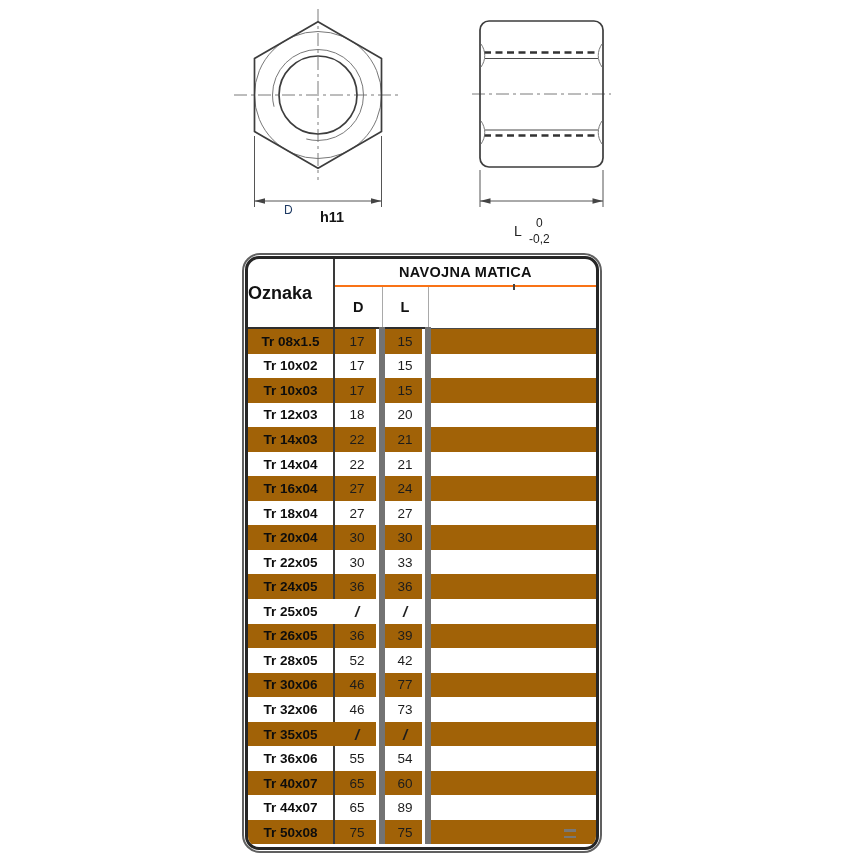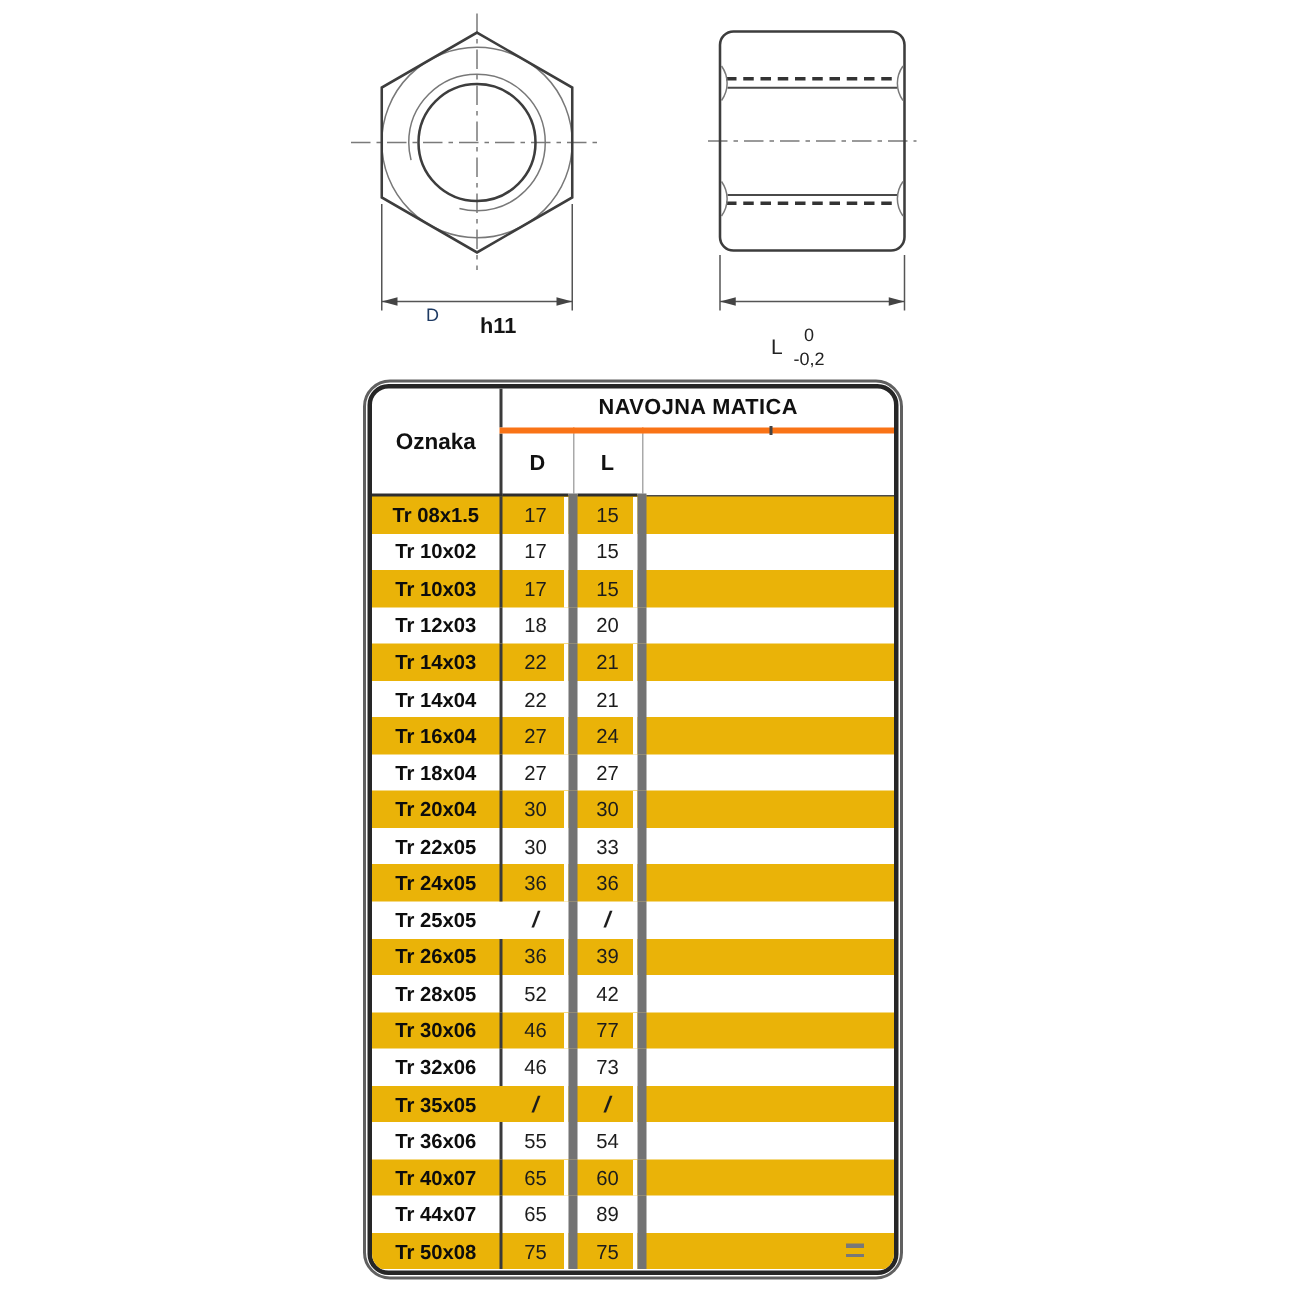--- a/index.html
+++ b/index.html
@@ -22,31 +22,31 @@
 
   
   .table-frame{position:absolute;left:242px;top:253px;width:360px;height:600px;
     box-sizing:border-box;border:2px solid #606060;border-radius:18px;padding:1px;background:#fff;}
   .frame-inner{width:100%;height:100%;box-sizing:border-box;border:3px solid #262626;
     border-radius:14px;overflow:hidden;position:relative;background:#fff;}
 
   table.spec{width:100%;border-collapse:collapse;table-layout:fixed;}
   th,td{padding:0;}
   th{font-weight:bold;color:#111;}
-  .title-h{height:26px;font-size:14.5px;letter-spacing:.3px;border-bottom:4px solid #f97316;text-align:center;}
-  .oznaka-h{font-size:15px;text-align:center;border-right:2.5px solid #3a3a3a;border-bottom:2.5px solid #2e2e2e;}
+  .title-h{height:26px;font-size:14.5px;letter-spacing:.3px;border-bottom:2px solid #f97316;text-align:center;}
+  .oznaka-h{font-size:18px;text-align:left;border-right:2.5px solid #3a3a3a;border-bottom:2.5px solid #2e2e2e;}
   .sub-h th{height:40px;font-size:14.5px;text-align:center;}
   .dh,.lh{border-bottom:2.5px solid #2e2e2e;border-right:1px solid #a9a9a9;}
   .eh{border-bottom:1.5px solid #4a4a4a;}
 
   tbody td{height:24.55px;font-size:13.5px;text-align:center;color:#1c1c1c;}
   td.oz{font-weight:bold;color:#0d0d0d;}
   td.d{border-left:2.5px solid #3a3a3a;}
   td.d,td.l{border-right:6px solid #737373;}
-  tr.gray{background:#eab308;}
+  tr.gray{background:#a16207;}
   tr.gray td.d,tr.gray td.l{box-shadow:inset -3px 0 0 #ffffff;}
   tr.merged td.d{border-left-color:transparent;}
   tr.merged td.d,tr.merged td.l{font-style:italic;font-weight:bold;font-size:15px;}
 
   .title-tick{position:absolute;left:265px;top:25px;width:2px;height:6px;background:#444;}
   .eq-mark{position:absolute;right:20px;bottom:9px;}
   .eq-mark div{width:12px;height:2.5px;background:#787878;margin-top:4px;}
 </style>
 </head>
 <body>

